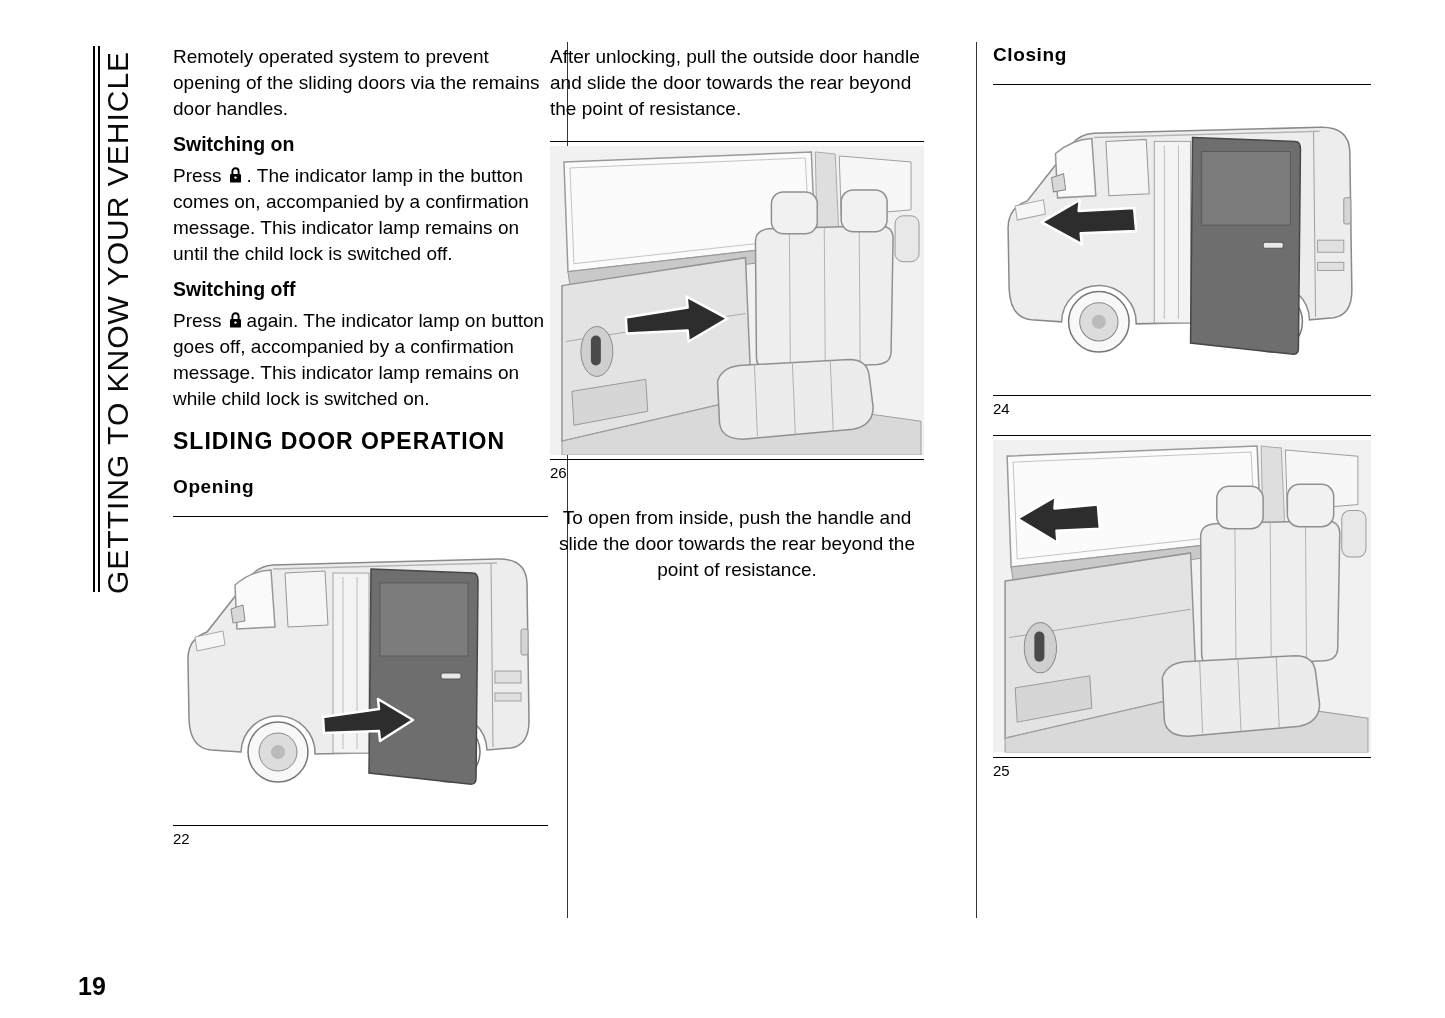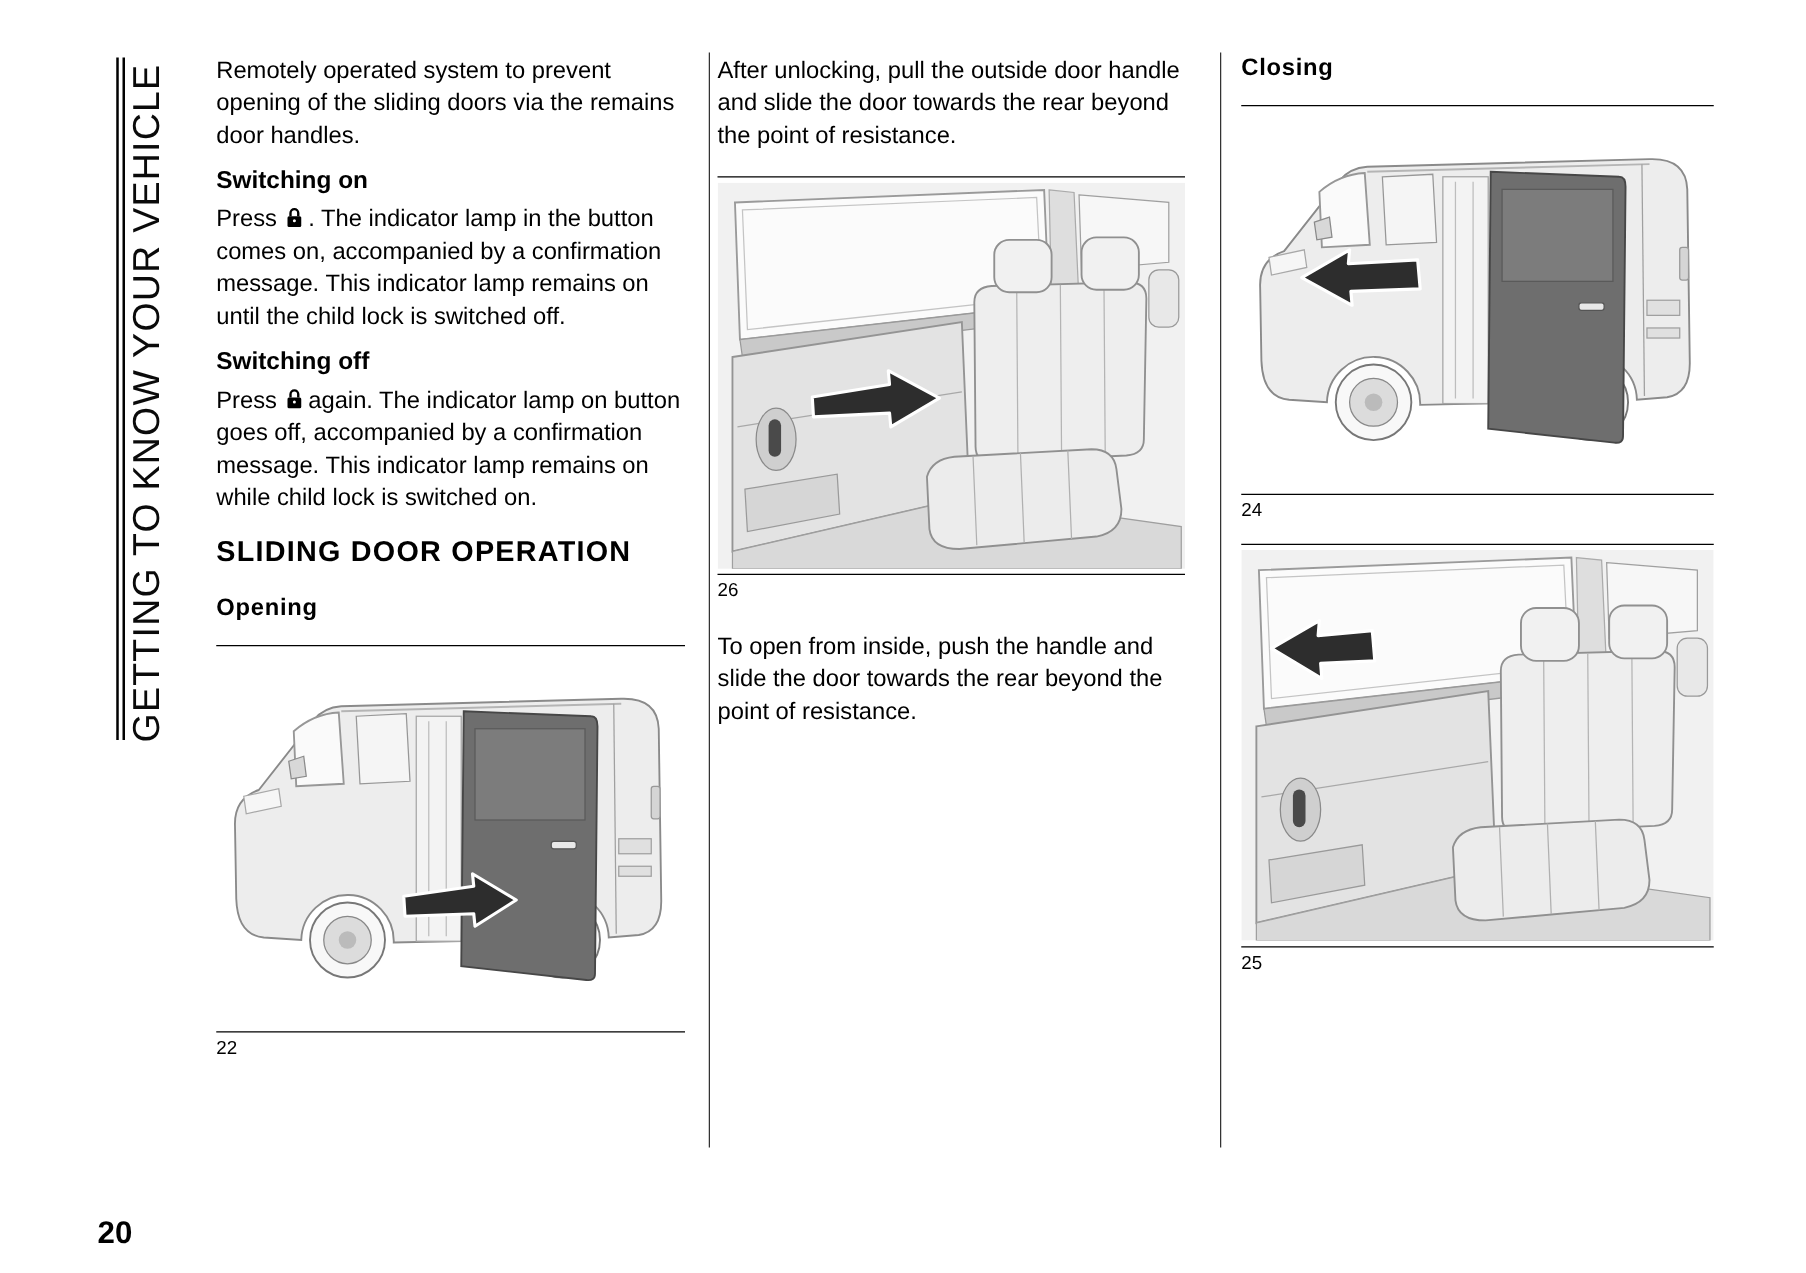--- a/index.html
+++ b/index.html
@@ -10,29 +10,29 @@
   
   .sidebar-rail { position:absolute; left:93px; top:46px; height:546px; width:7px;
                   border-left:2px solid #000; border-right:2px solid #000; }
   .chapter-title { position:absolute; left:101px; top:46px; height:548px; width:36px;
                    writing-mode:vertical-rl; transform:rotate(180deg);
                    font-size:30px; letter-spacing:1px; color:#0a0a0a; white-space:nowrap; }
 
   
   .col { position:absolute; top:44px; }
   .col-1 { left:173px; width:375px; }
-  .col-2 { left:574px; width:374px; }
+  .col-2 { left:550px; width:374px; }
   .col-3 { left:993px; width:378px; }
   .divider { position:absolute; top:42px; height:876px; width:0; border-left:1.5px solid #333; }
   .divider-1 { left:567px; }
   .divider-2 { left:976px; }
 
   .body-text { font-size:19px; line-height:1.38; } .mt12 { margin-top:12px; }
   .mt16 { margin-top:16px; } .mt18 { margin-top:18px; } .mt22 { margin-top:22px; }
-  .mt24 { margin-top:24px; } .mt28 { margin-top:28px; }
+  .mt24 { margin-top:24px;text-align:center; } .mt28 { margin-top:28px; }
 
   .sub-heading { font-size:19.5px; font-weight:bold; margin-top:10px; margin-bottom:7px; }
   .section-heading { font-size:23px; font-weight:bold; letter-spacing:1px; line-height:1.18;
                      margin-top:16px; }
   .topic-heading { font-size:19px; font-weight:bold; letter-spacing:0.6px; }
   .col-1 .topic-heading { margin-top:20px; }
 
   .lock-icon { display:inline-block; width:15px; height:18px; vertical-align:-2px; margin:0 4px 0 6px; }
   .lock-icon svg { display:block; width:100%; height:100%; }
 
@@ -176,14 +176,14 @@
       <div class="figure-frame">
         <svg class="fig-svg" viewBox="0 0 375 310">
           <use href="#cabin"></use>
           <polygon class="dir-arrow" points="24,78 62,56 61,68 104,64 106,88 63,90 64,102"></polygon>
         </svg>
       </div>
       <figcaption class="fig-caption">25</figcaption>
     </figure>
   </section>
 
-  <div class="page-number">20</div>
+  <div class="page-number">19</div>
 </div>
 
 </body></html>

